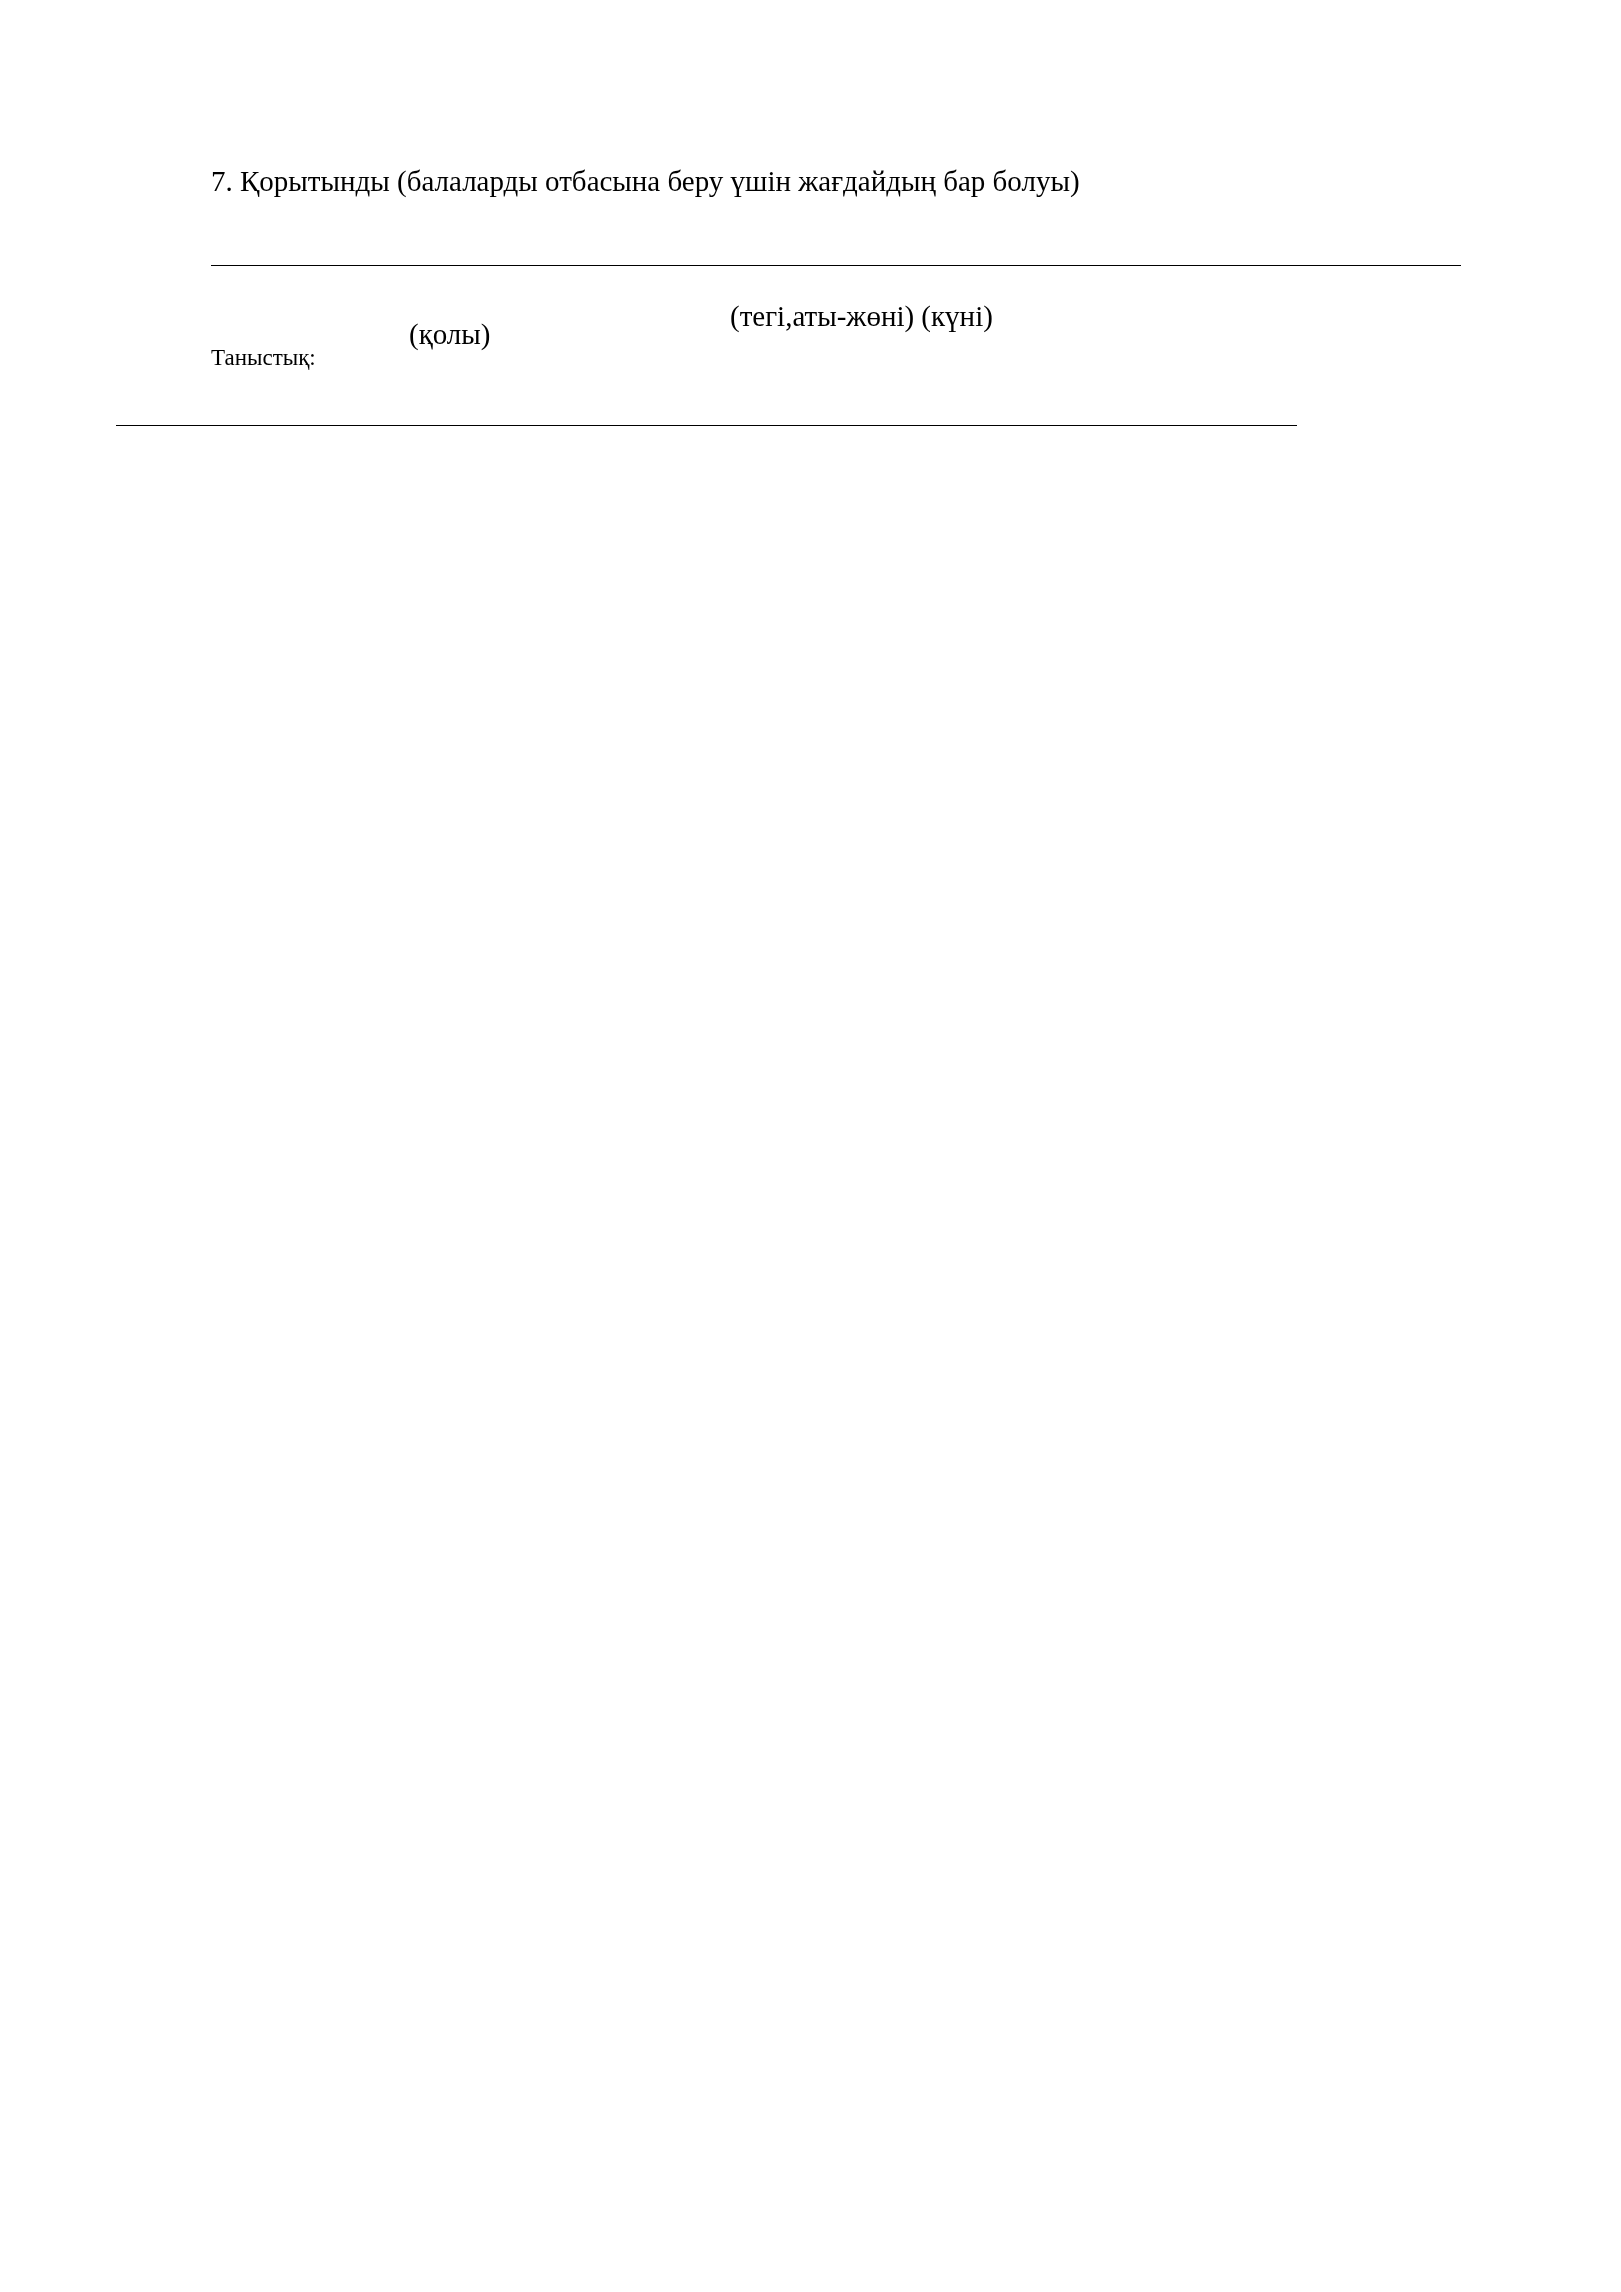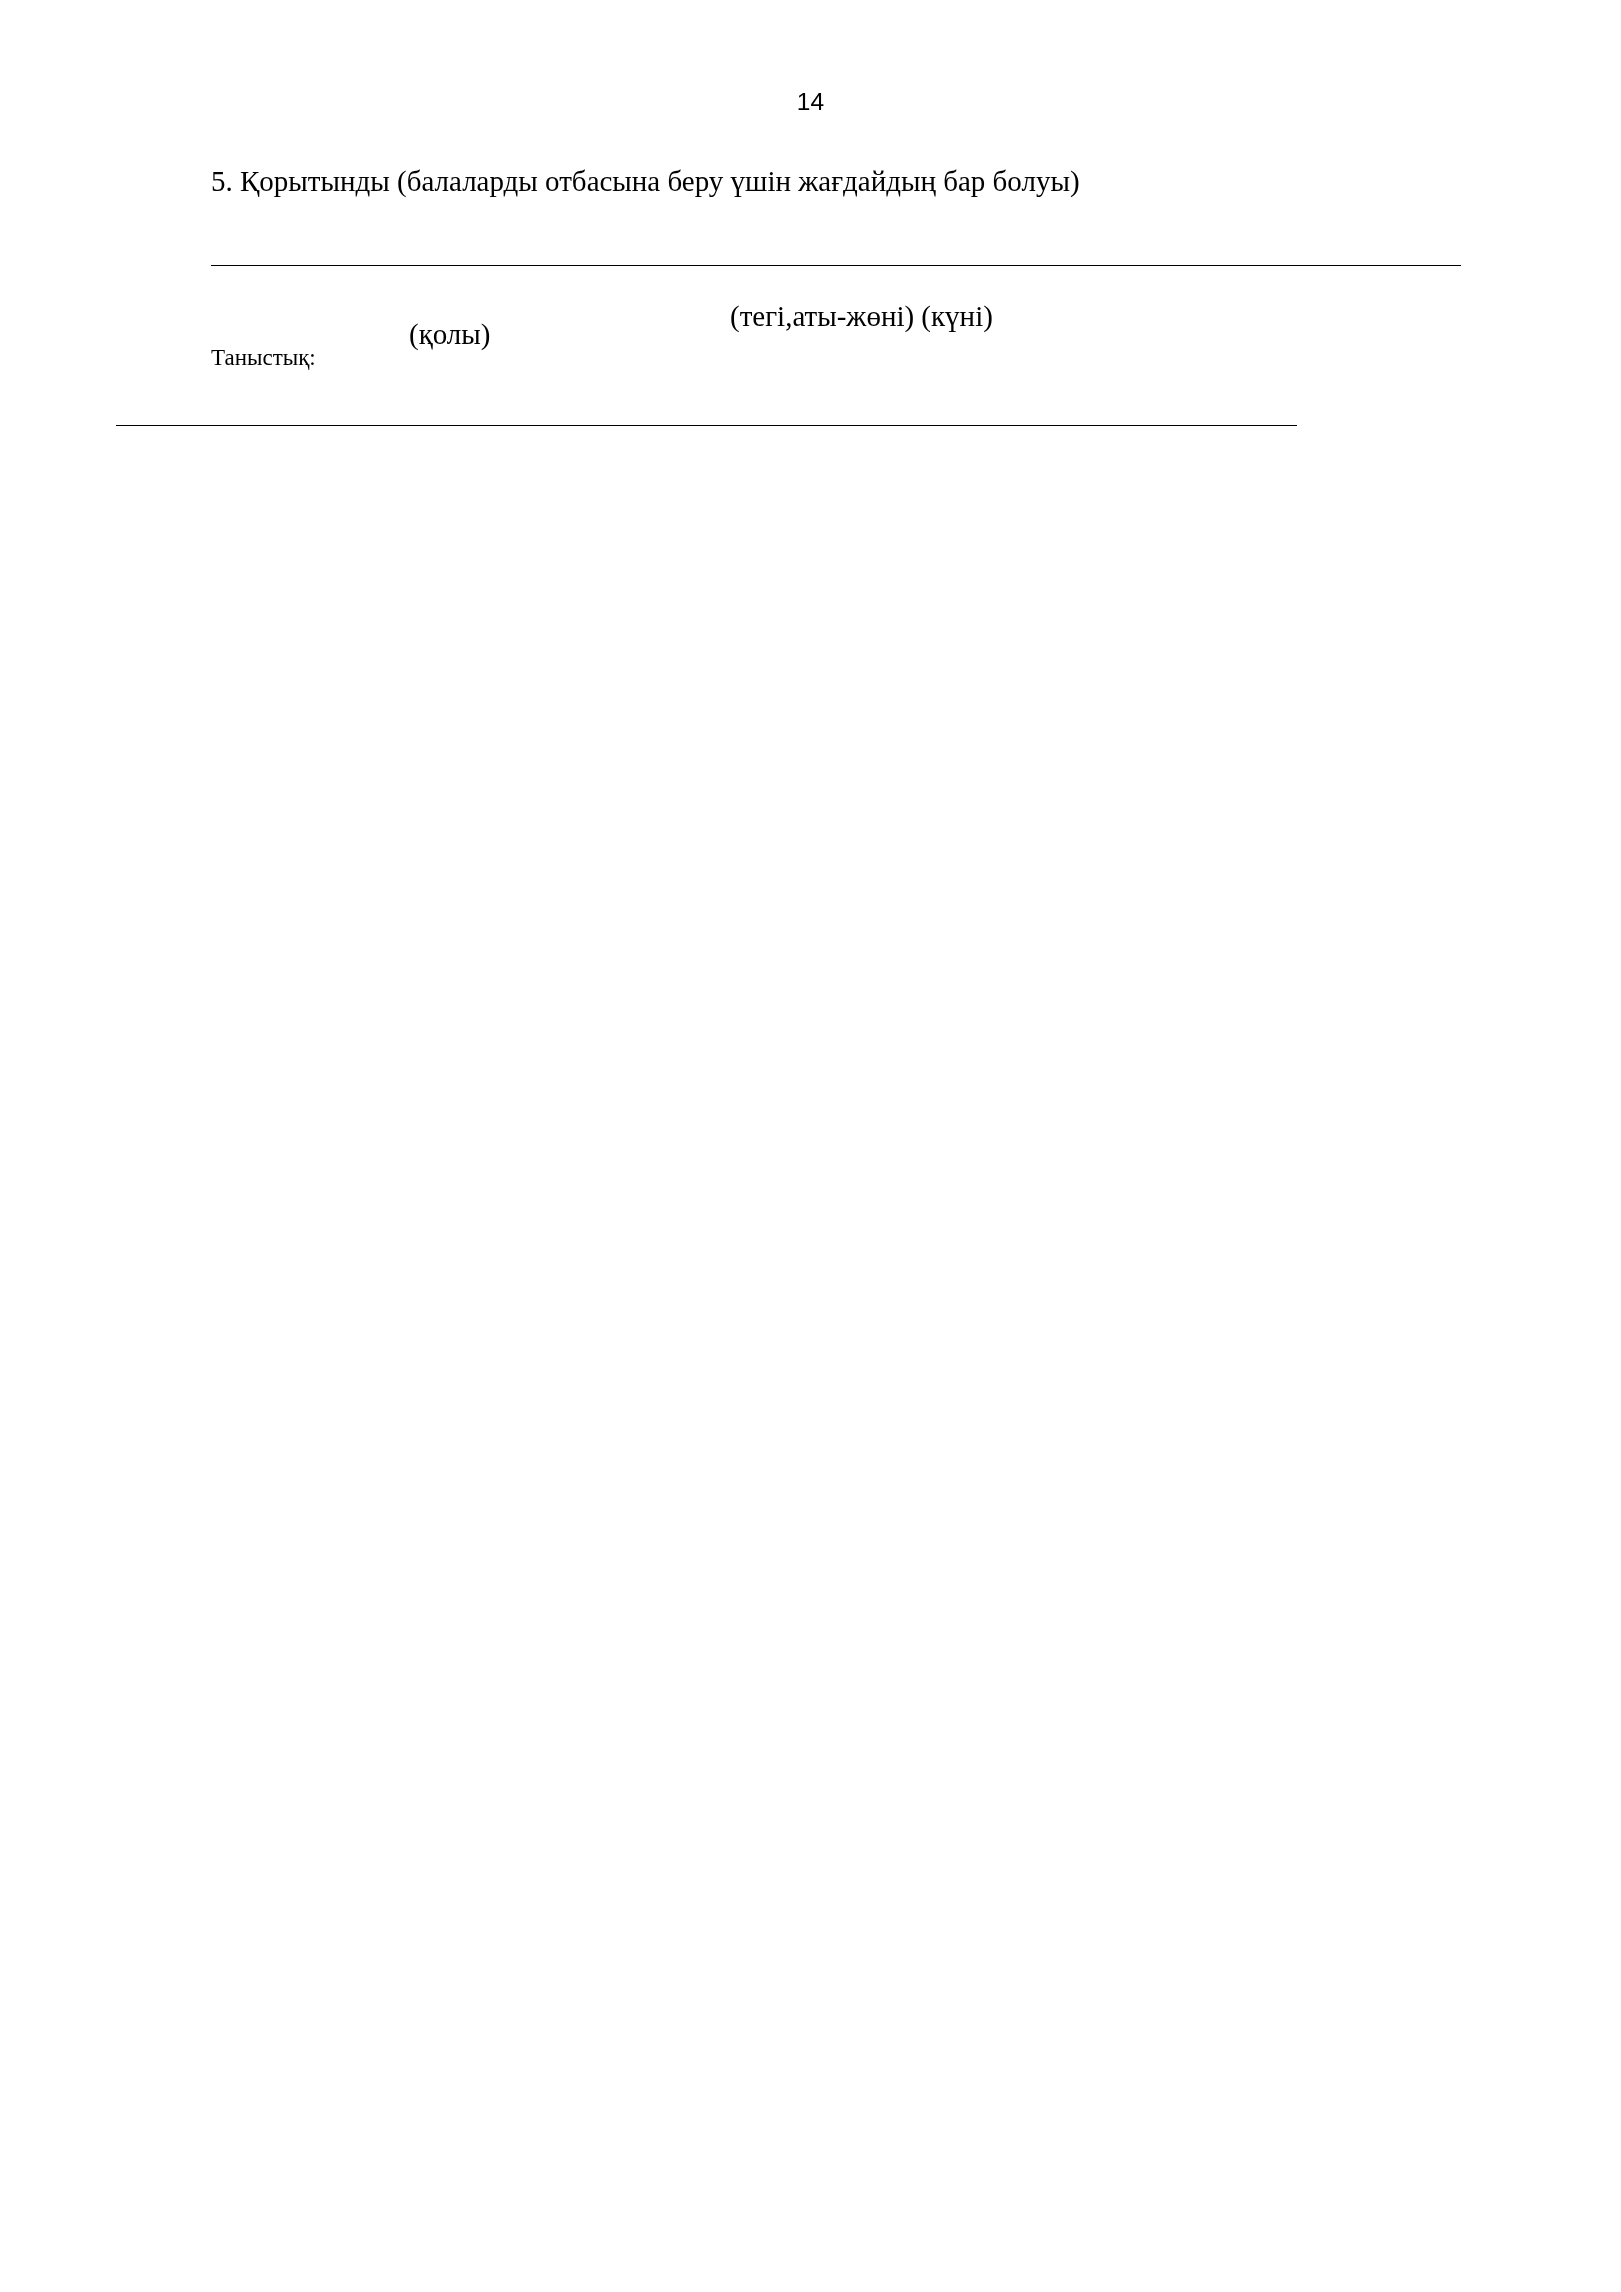--- a/index.html
+++ b/index.html
@@ -96,25 +96,24 @@
   }
   .note-line {
     white-space: nowrap;
   }
 </style>
 </head>
 <body>
 
 <div class="page">
 
-  <div class="page-number">14</div>
 
   <div class="content">
 
-    <p class="line-section-title">5. Қорытынды (балаларды отбасына беру үшін жағдайдың бар болуы)</p>
+    <p class="line-section-title">7. Қорытынды (балаларды отбасына беру үшін жағдайдың бар болуы)</p>
 
     <div class="rule-wide"></div>
 
     <div class="caption-row">
       <span class="caption-sign">(қолы)</span>
       <span class="caption-name">(тегі,аты-жөні) (күні)</span>
     </div>
 
     <div class="acquainted">Таныстық:</div>
 

